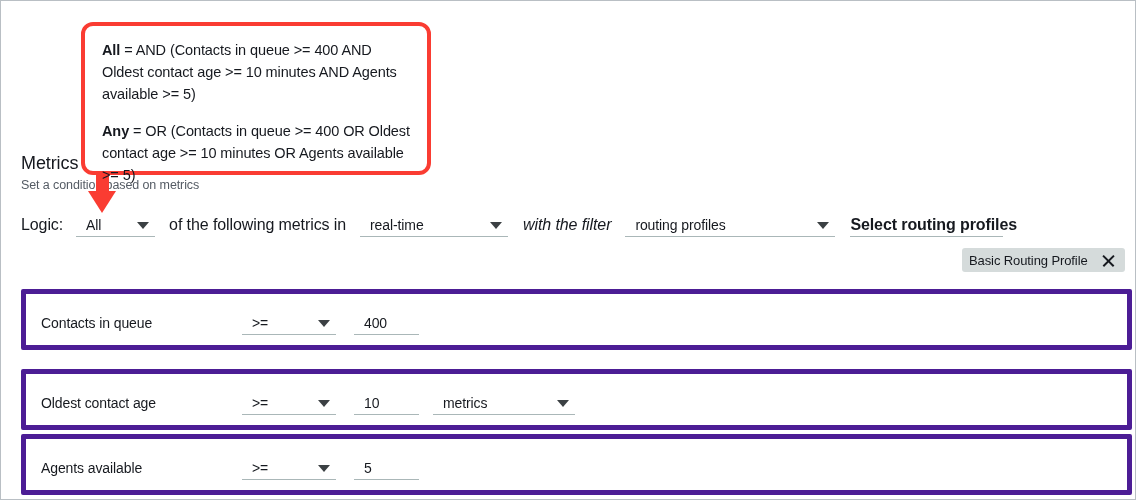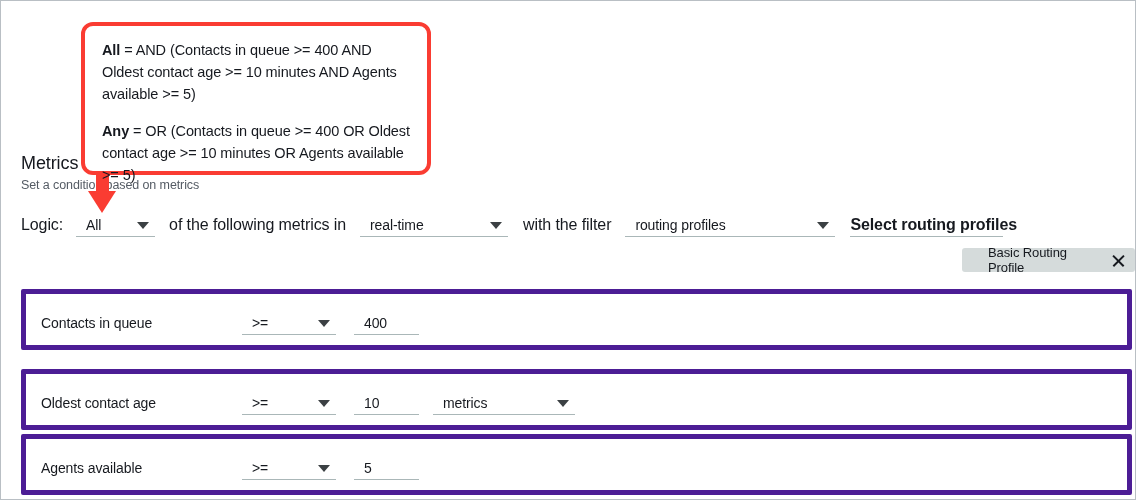--- a/index.html
+++ b/index.html
@@ -133,36 +133,36 @@
     padding-left: 10px;
     font-size: 14px;
     color: #16191f;
     letter-spacing: -0.1px;
   }
 
   .logic-label   { margin-right: 13px; }
   .f-logic       { width: 79px; margin-right: 14px; }
   .lbl-following { margin-right: 14px; }
   .f-interval    { width: 148px; margin-right: 15px; }
-  .lbl-filter    { margin-right: 14px; }
+  .lbl-filter    { margin-right: 14px; font-style: italic; }
   .f-filter      { width: 210px; margin-right: 15px; }
   .lbl-match     { margin-right: 15px; }
   .f-select      { width: 153px; padding-left: 0; justify-content: flex-start; }
 
   
   .chip {
     position: absolute;
     left: 961px;
     top: 247px;
     height: 24px;
     display: inline-flex;
     align-items: center;
     background: #d5dbdb;
     border-radius: 3px;
-    padding: 0 9px 0 26px;
+    padding: 0 9px 0 7px;
     font-size: 13px;
     color: #16191f;
     letter-spacing: -0.1px;
   }
   .chip .x {
     position: relative;
     width: 15px;
     height: 15px;
     margin-left: 13px;
     flex: none;

